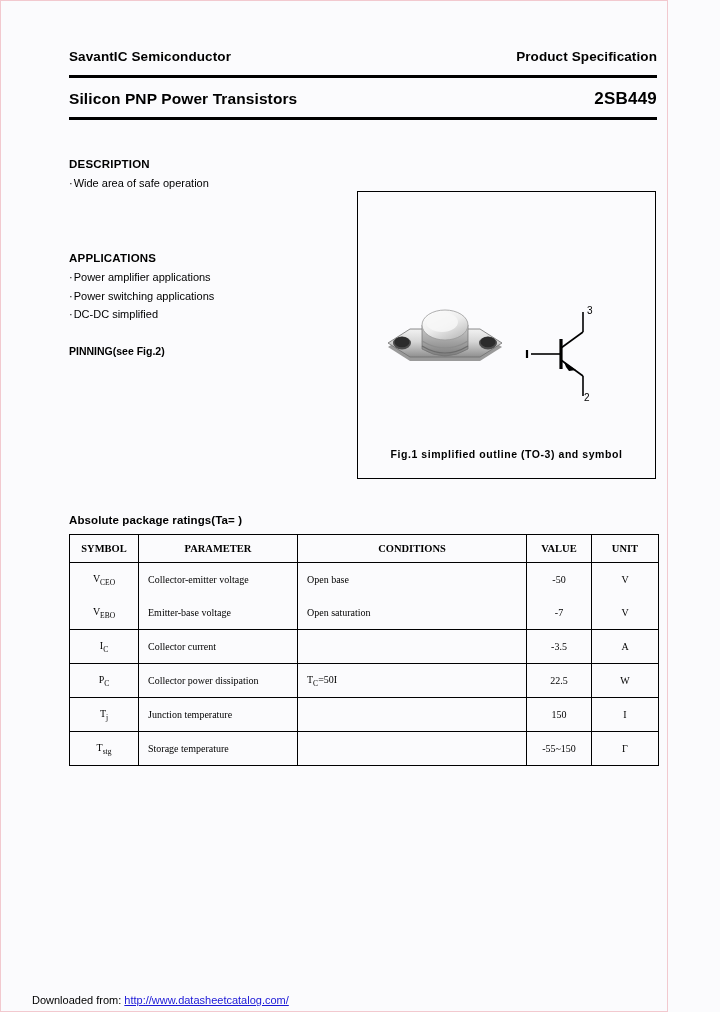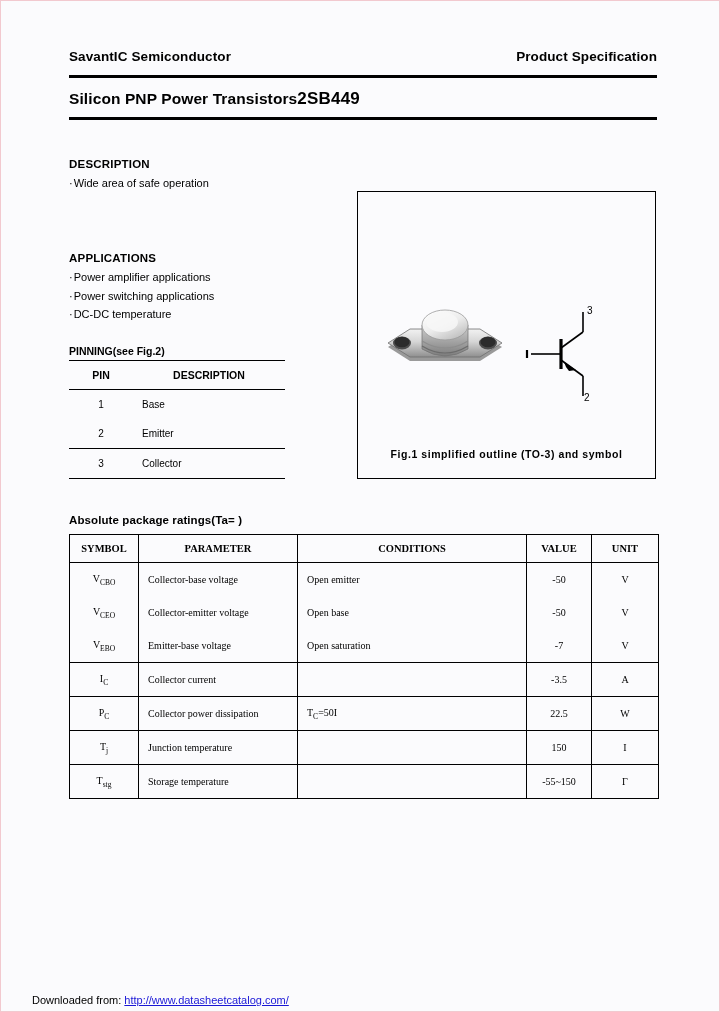--- a/index.html
+++ b/index.html
@@ -12,21 +12,21 @@
     height: 1012px;
     background: #fbfbfd;
     font-family: "Liberation Sans", sans-serif;
     color: #000;
     position: relative;
     overflow: hidden;
   }
   .page {
     position: absolute;
     left: 0; top: 0;
-    width: 720px;
+    width: 668px;
     height: 1012px;
     border: 1px solid #f2c9cf;
     box-sizing: border-box;
   }
 
   
   .hdr-row1 {
     position: absolute;
     left: 68px; top: 48px;
     width: 588px;
@@ -48,20 +48,21 @@
     background: #000;
   }
   .rule-thick.r1 { top: 74px; }
   .rule-thick.r2 { top: 116px; }
 
   .hdr-row2 {
     position: absolute;
     left: 68px; top: 88px;
     width: 588px;
     display: flex;
+    justify-content: space-between;
     align-items: baseline;
   }
   .hdr-title {
     font-size: 15.5px;
     font-weight: bold;
     letter-spacing: .1px;
     white-space: nowrap;
   }
   .hdr-part {
     font-size: 17px;
@@ -230,47 +231,25 @@
 
   <div class="sect sect-desc">
     <div class="sect-head">DESCRIPTION</div>
     <div class="bullet-line"><span class="dot">·</span><span>Wide area of safe operation</span></div>
   </div>
 
   <div class="sect sect-apps">
     <div class="sect-head">APPLICATIONS</div>
     <div class="bullet-line"><span class="dot">·</span><span>Power amplifier applications</span></div>
     <div class="bullet-line"><span class="dot">·</span><span>Power switching applications</span></div>
-    <div class="bullet-line"><span class="dot">·</span><span>DC-DC temperature</span></div>
+    <div class="bullet-line"><span class="dot">·</span><span>DC-DC simplified</span></div>
   </div>
 
   <div class="pinning-wrap">
     <div class="pinning-cap">PINNING(see Fig.2)</div>
-    <table class="pinning">
-      <thead>
-        <tr>
-          <th class="pin-col">PIN</th>
-          <th class="pindesc-col">DESCRIPTION</th>
-        </tr>
-      </thead>
-      <tbody>
-        <tr>
-          <td class="pin-col">1</td>
-          <td class="pindesc-col">Base</td>
-        </tr>
-        <tr>
-          <td class="pin-col">2</td>
-          <td class="pindesc-col">Emitter</td>
-        </tr>
-        <tr class="divider">
-          <td class="pin-col">3</td>
-          <td class="pindesc-col">Collector</td>
-        </tr>
-      </tbody>
-    </table>
   </div>
 
   <div class="figbox">
 
     <div class="to3">
       <svg width="130" height="95" viewBox="0 0 130 95">
         <defs>
           <linearGradient id="flangeG" x1="0" y1="0" x2="0" y2="1">
             <stop offset="0" stop-color="#f2f2f2"></stop>
             <stop offset="0.45" stop-color="#d6d6d6"></stop>
@@ -337,27 +316,20 @@
       <tr>
         <th class="c-sym">SYMBOL</th>
         <th class="c-par">PARAMETER</th>
         <th class="c-con">CONDITIONS</th>
         <th class="c-val">VALUE</th>
         <th class="c-uni">UNIT</th>
       </tr>
     </thead>
     <tbody>
       <tr>
-        <td class="c-sym"><span>V</span><sub>CBO</sub></td>
-        <td class="c-par">Collector-base voltage</td>
-        <td class="c-con">Open emitter</td>
-        <td class="c-val">-50</td>
-        <td class="c-uni">V</td>
-      </tr>
-      <tr>
         <td class="c-sym"><span>V</span><sub>CEO</sub></td>
         <td class="c-par">Collector-emitter voltage</td>
         <td class="c-con">Open base</td>
         <td class="c-val">-50</td>
         <td class="c-uni">V</td>
       </tr>
       <tr>
         <td class="c-sym"><span>V</span><sub>EBO</sub></td>
         <td class="c-par">Emitter-base voltage</td>
         <td class="c-con">Open saturation</td>

